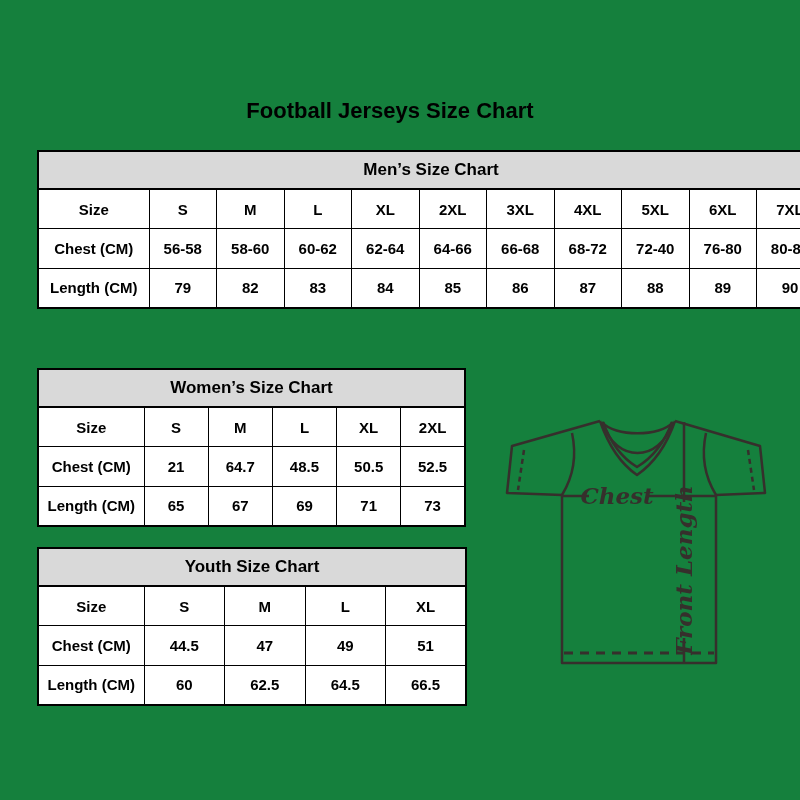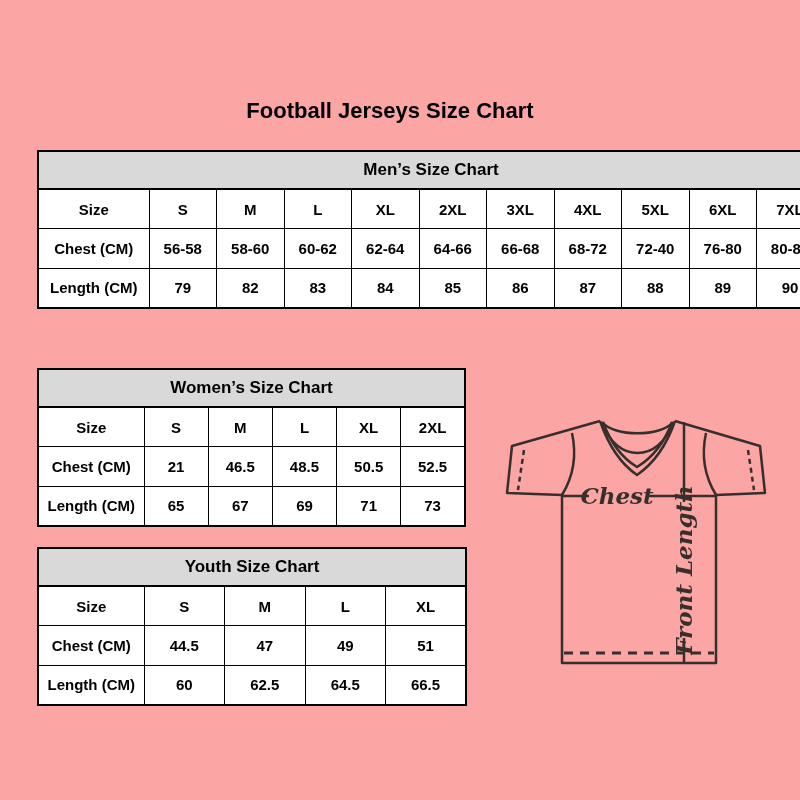--- a/index.html
+++ b/index.html
@@ -1,16 +1,16 @@
 <!DOCTYPE html>
 <html><head>
 <meta charset="utf-8">
 <style>
   html,body{margin:0;padding:0;background:#fff;}
-  #canvas{position:relative;width:800px;height:800px;background:#fca5a5;overflow:hidden;
+  #canvas{position:relative;width:800px;height:800px;background:#15803d;overflow:hidden;
           font-family:"Liberation Sans",sans-serif;}
   #page-title{position:absolute;left:0;top:98px;width:780px;text-align:center;
               font:700 22px "Liberation Sans",sans-serif;color:#000;}
   table.size-table{position:absolute;border-collapse:collapse;table-layout:fixed;background:#fff;}
   table.size-table th,table.size-table td{
       border:1.5px solid #000;text-align:center;vertical-align:middle;
       font:700 15px "Liberation Sans",sans-serif;color:#000;padding:0;overflow:hidden;}
   table.size-table th.title{background:#d9d9d9;font-size:17px;height:36px;border:2px solid #000;}
   table.size-table tbody tr{height:39.5px;}
   table.size-table{border:2px solid #000;}
@@ -114,21 +114,21 @@
           <th>Size</th>
           <td>S</td>
           <td>M</td>
           <td>L</td>
           <td>XL</td>
           <td>2XL</td>
         </tr>
         <tr>
           <th>Chest (CM)</th>
           <td>21</td>
-          <td>46.5</td>
+          <td>64.7</td>
           <td>48.5</td>
           <td>50.5</td>
           <td>52.5</td>
         </tr>
         <tr>
           <th>Length (CM)</th>
           <td>65</td>
           <td>67</td>
           <td>69</td>
           <td>71</td>

